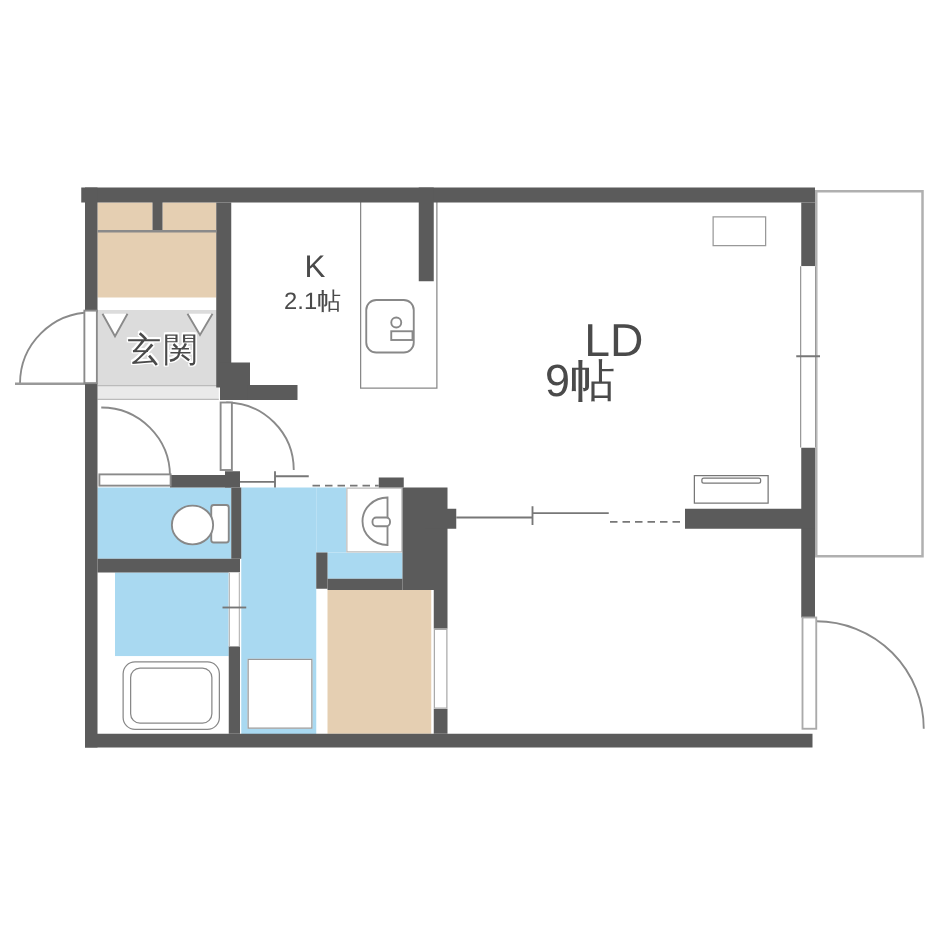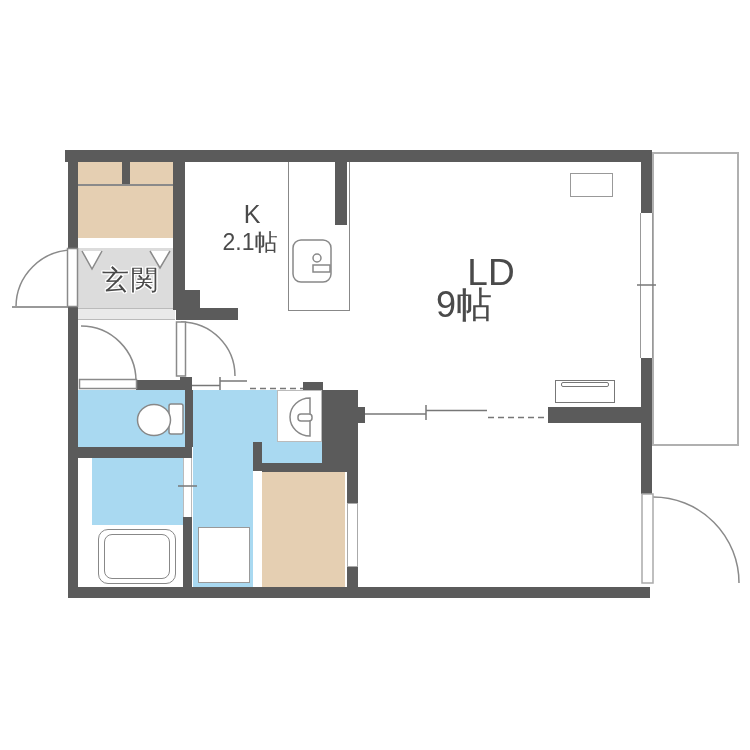--- a/index.html
+++ b/index.html
@@ -116,17 +116,17 @@
     <path d="M 310 398 A 20 19 0 0 0 310 436 Z" fill="#fff" stroke="#888" stroke-width="1.5"></path>
     <rect x="298" y="414" width="14" height="7" rx="3" fill="#fff" stroke="#888" stroke-width="1.5"></rect>
 
     <rect x="293" y="240" width="38" height="42" rx="8" fill="#fff" stroke="#888" stroke-width="1.5"></rect>
     <circle cx="317" cy="258" r="4" fill="#fff" stroke="#888" stroke-width="1.5"></circle>
     <rect x="313" y="265" width="17" height="7" fill="#fff" stroke="#888" stroke-width="1.5"></rect>
   </svg>
 
   <div class="label outlined" style="left:131px;top:280px;font-size:27px;letter-spacing:2px;">玄関</div>
   <div class="label" style="left:252px;top:214px;font-size:25px;">K</div>
-  <div class="label" style="left:250px;top:242px;font-size:23px;">2.1帖</div>
+  <div class="label" style="left:250px;top:242px;font-size:19px;">2.1帖</div>
   <div class="label" style="left:491px;top:272px;font-size:37px;">LD</div>
   <div class="label" style="left:464px;top:305px;font-size:36px;">9帖</div>
 
 </div>
 
 </body></html>

